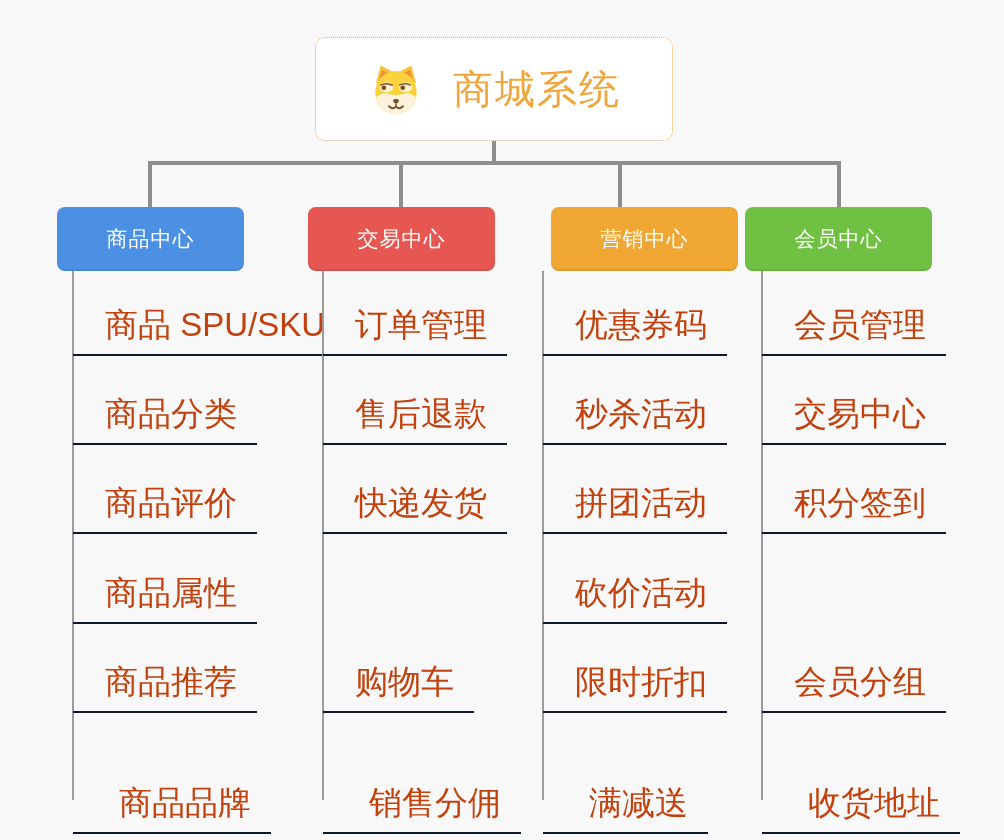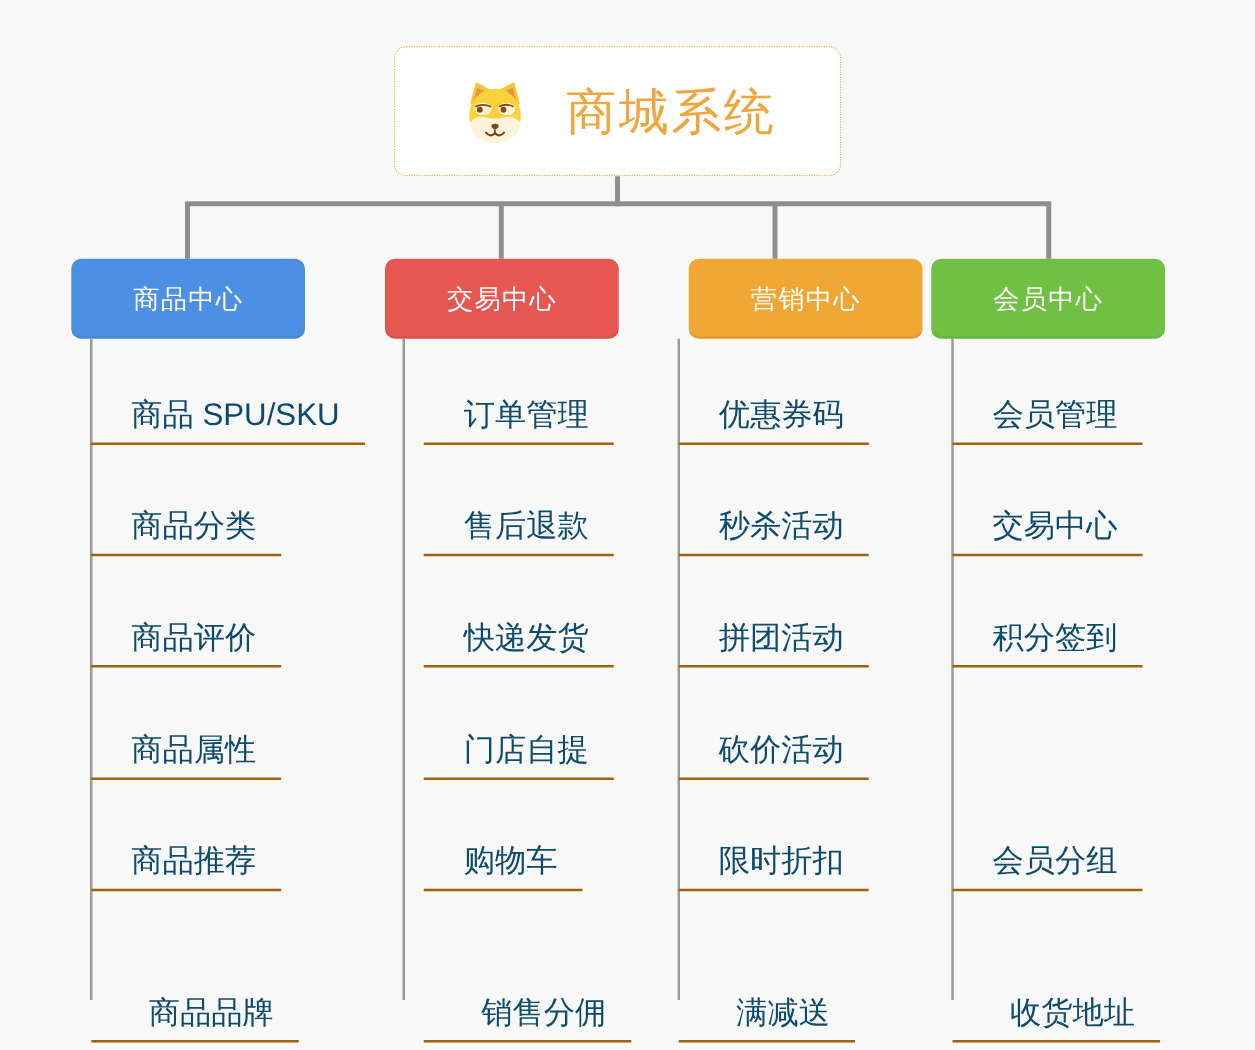--- a/index.html
+++ b/index.html
@@ -41,24 +41,24 @@
 
   
   .trunk { position: absolute; top: 271px; height: 529px; width: 2px; background: #9a9a9a; }
   .trunk-c0 { left: 72px; } .trunk-c1 { left: 322px; }
   .trunk-c2 { left: 542px; } .trunk-c3 { left: 761px; }
 
   
   .item {
     position: absolute; height: 46px;
     display: flex; align-items: flex-end; white-space: nowrap;
-    padding: 0 20px 6px 32px; border-bottom: 2px solid #a16207;
-    font-size: 25px; color: #0c4a6e; cursor: pointer;
+    padding: 0 20px 6px 32px; border-bottom: 2px solid #0f172a;
+    font-size: 33px; color: #c2410c; cursor: pointer;
   }
-  .c0 { left: 73px; } .c1 { left: 323px; margin-left: 16px; } .c2 { left: 543px; } .c3 { left: 762px; }
+  .c0 { left: 73px; } .c1 { left: 323px; } .c2 { left: 543px; } .c3 { left: 762px; }
   .r0 { top: 310px; } .r1 { top: 399px; } .r2 { top: 488px; }
   .r3 { top: 578px; } .r4 { top: 667px; } .r5 { top: 788px; padding-left: 46px; }
 </style>
 </head>
 <body>
 
 <div id="canvas" style="background: rgb(248, 248, 248);">
 
   <div class="root-node">
     <svg class="dog-icon" viewBox="0 0 64 60" xmlns="http://www.w3.org/2000/svg">
@@ -95,21 +95,20 @@
   <div class="item c0 r2">商品评价</div>
   <div class="item c0 r3">商品属性</div>
   <div class="item c0 r4">商品推荐</div>
   <div class="item c0 r5">商品品牌</div>
 
   <div class="branch-box box-c1" style="background: rgb(230, 87, 82);">交易中心</div>
   <div class="trunk trunk-c1"></div>
   <div class="item c1 r0">订单管理</div>
   <div class="item c1 r1">售后退款</div>
   <div class="item c1 r2">快递发货</div>
-  <div class="item c1 r3">门店自提</div>
   <div class="item c1 r4">购物车</div>
   <div class="item c1 r5">销售分佣</div>
 
   <div class="branch-box box-c2" style="background: rgb(240, 166, 50);">营销中心</div>
   <div class="trunk trunk-c2"></div>
   <div class="item c2 r0">优惠券码</div>
   <div class="item c2 r1">秒杀活动</div>
   <div class="item c2 r2">拼团活动</div>
   <div class="item c2 r3">砍价活动</div>
   <div class="item c2 r4">限时折扣</div>

